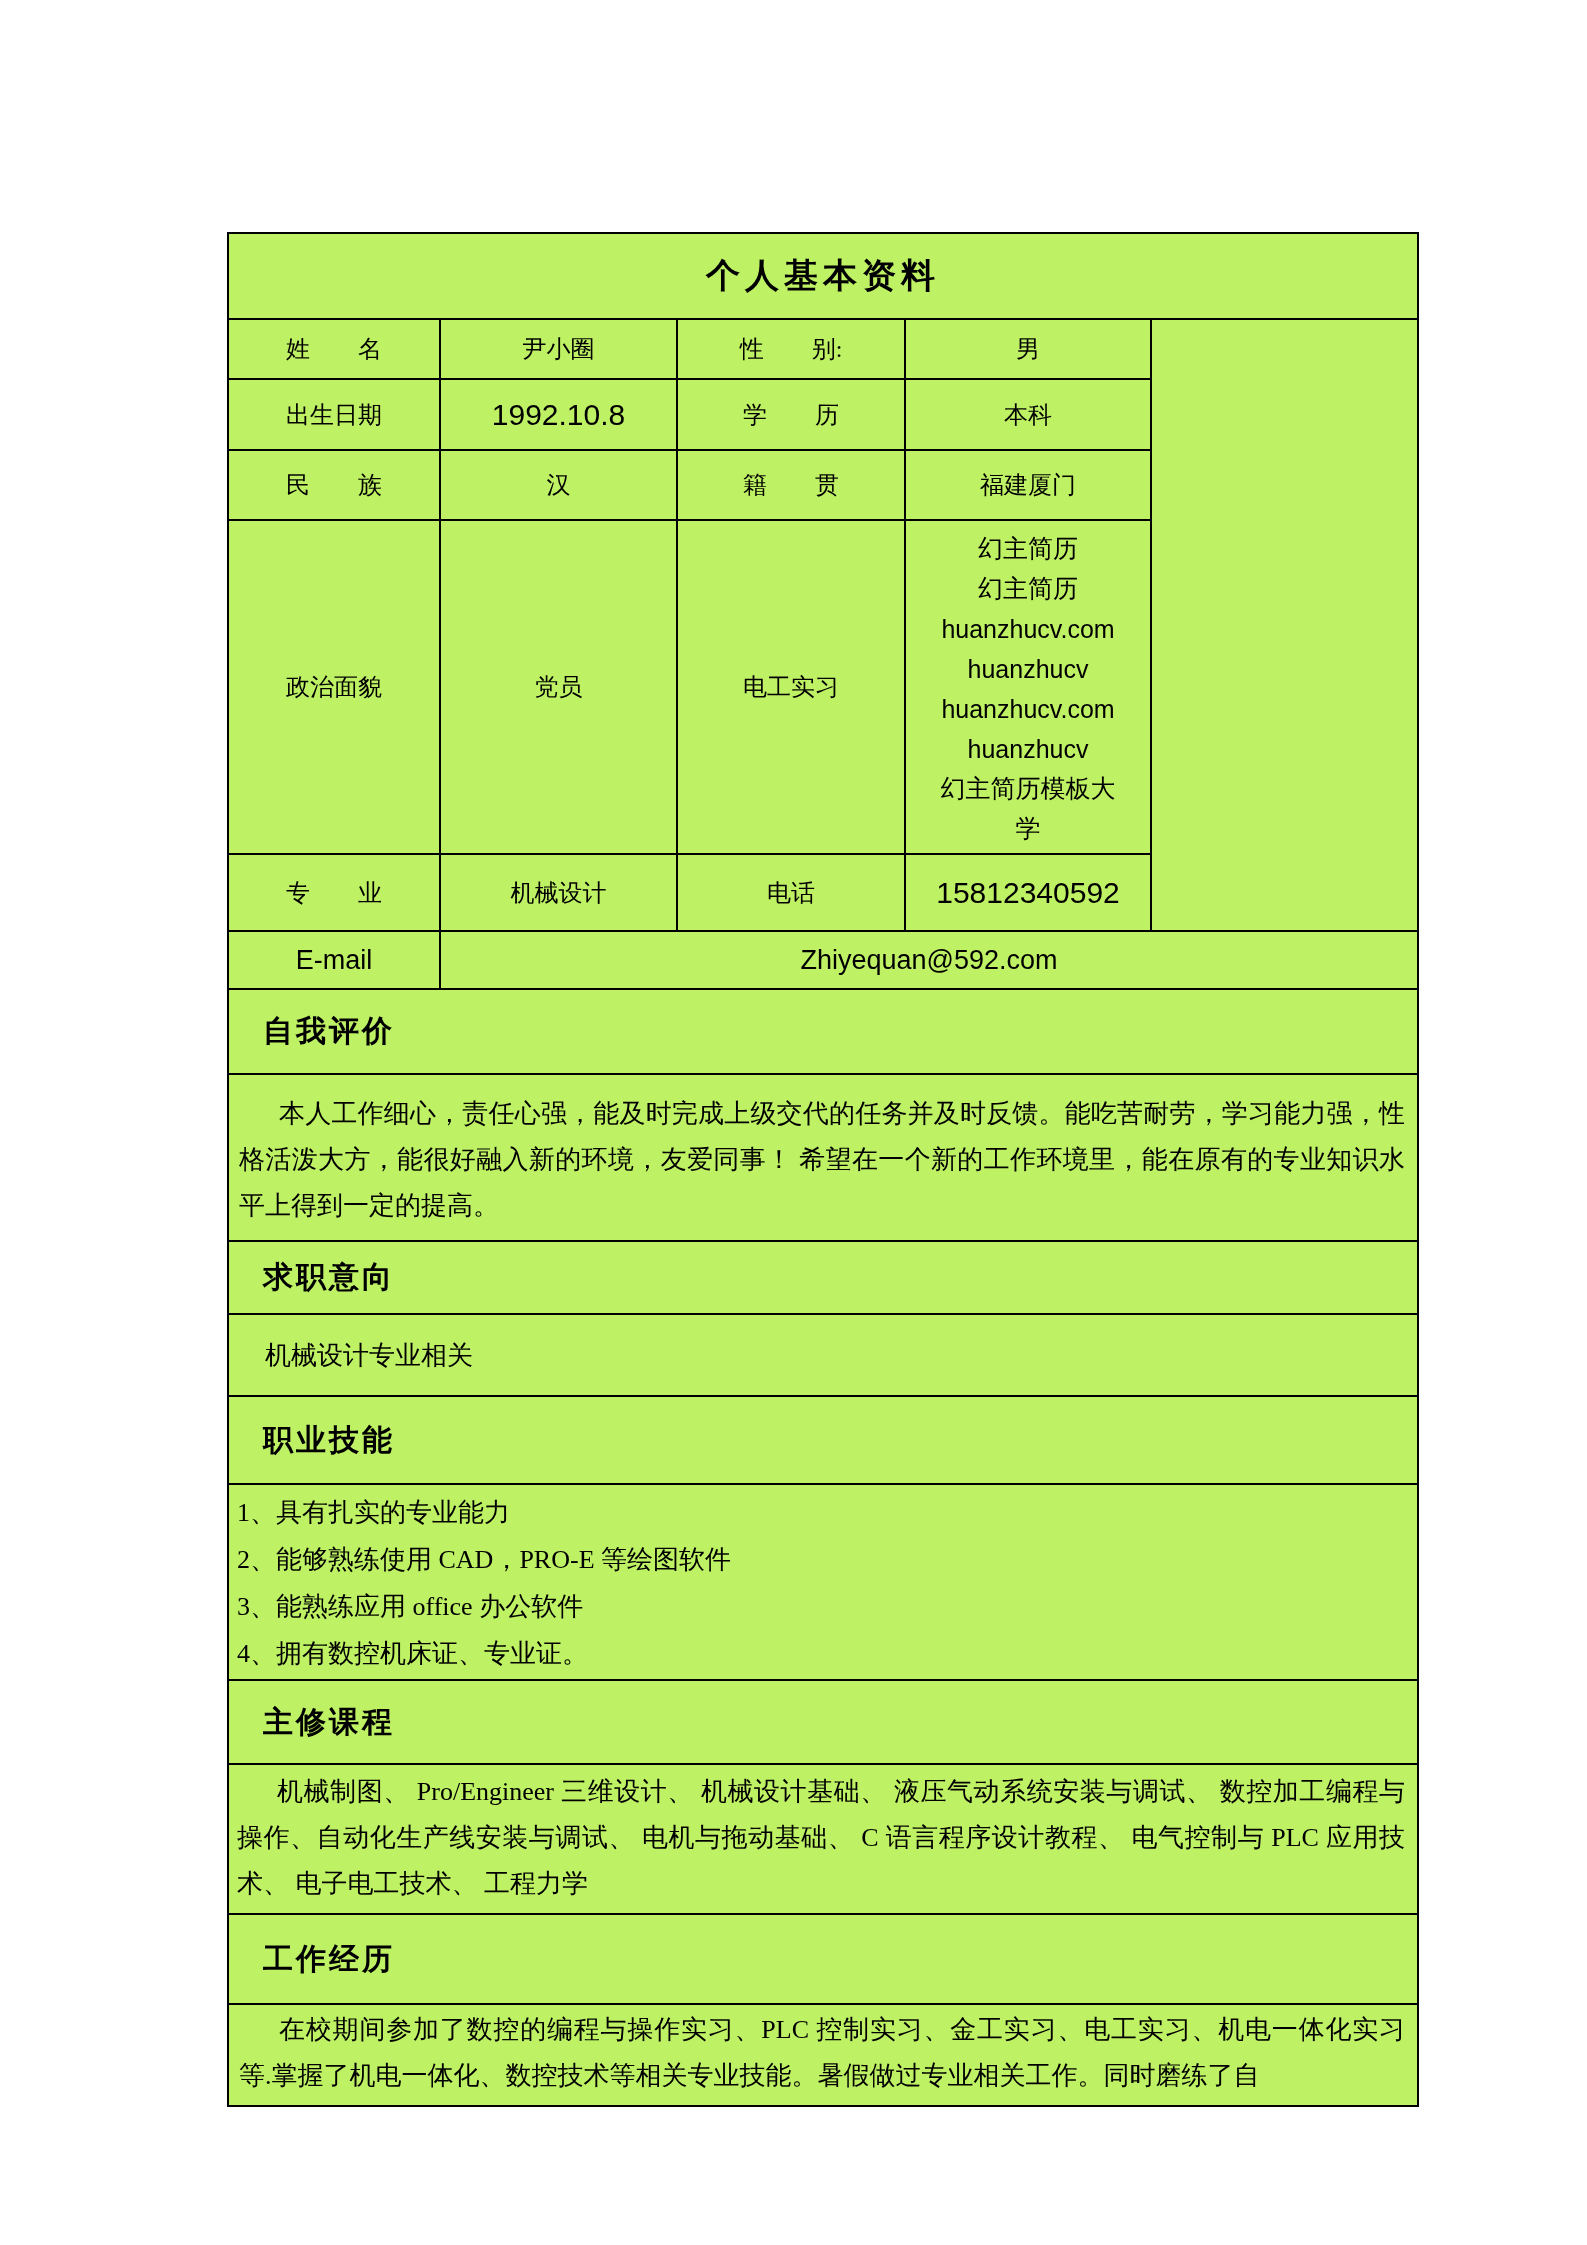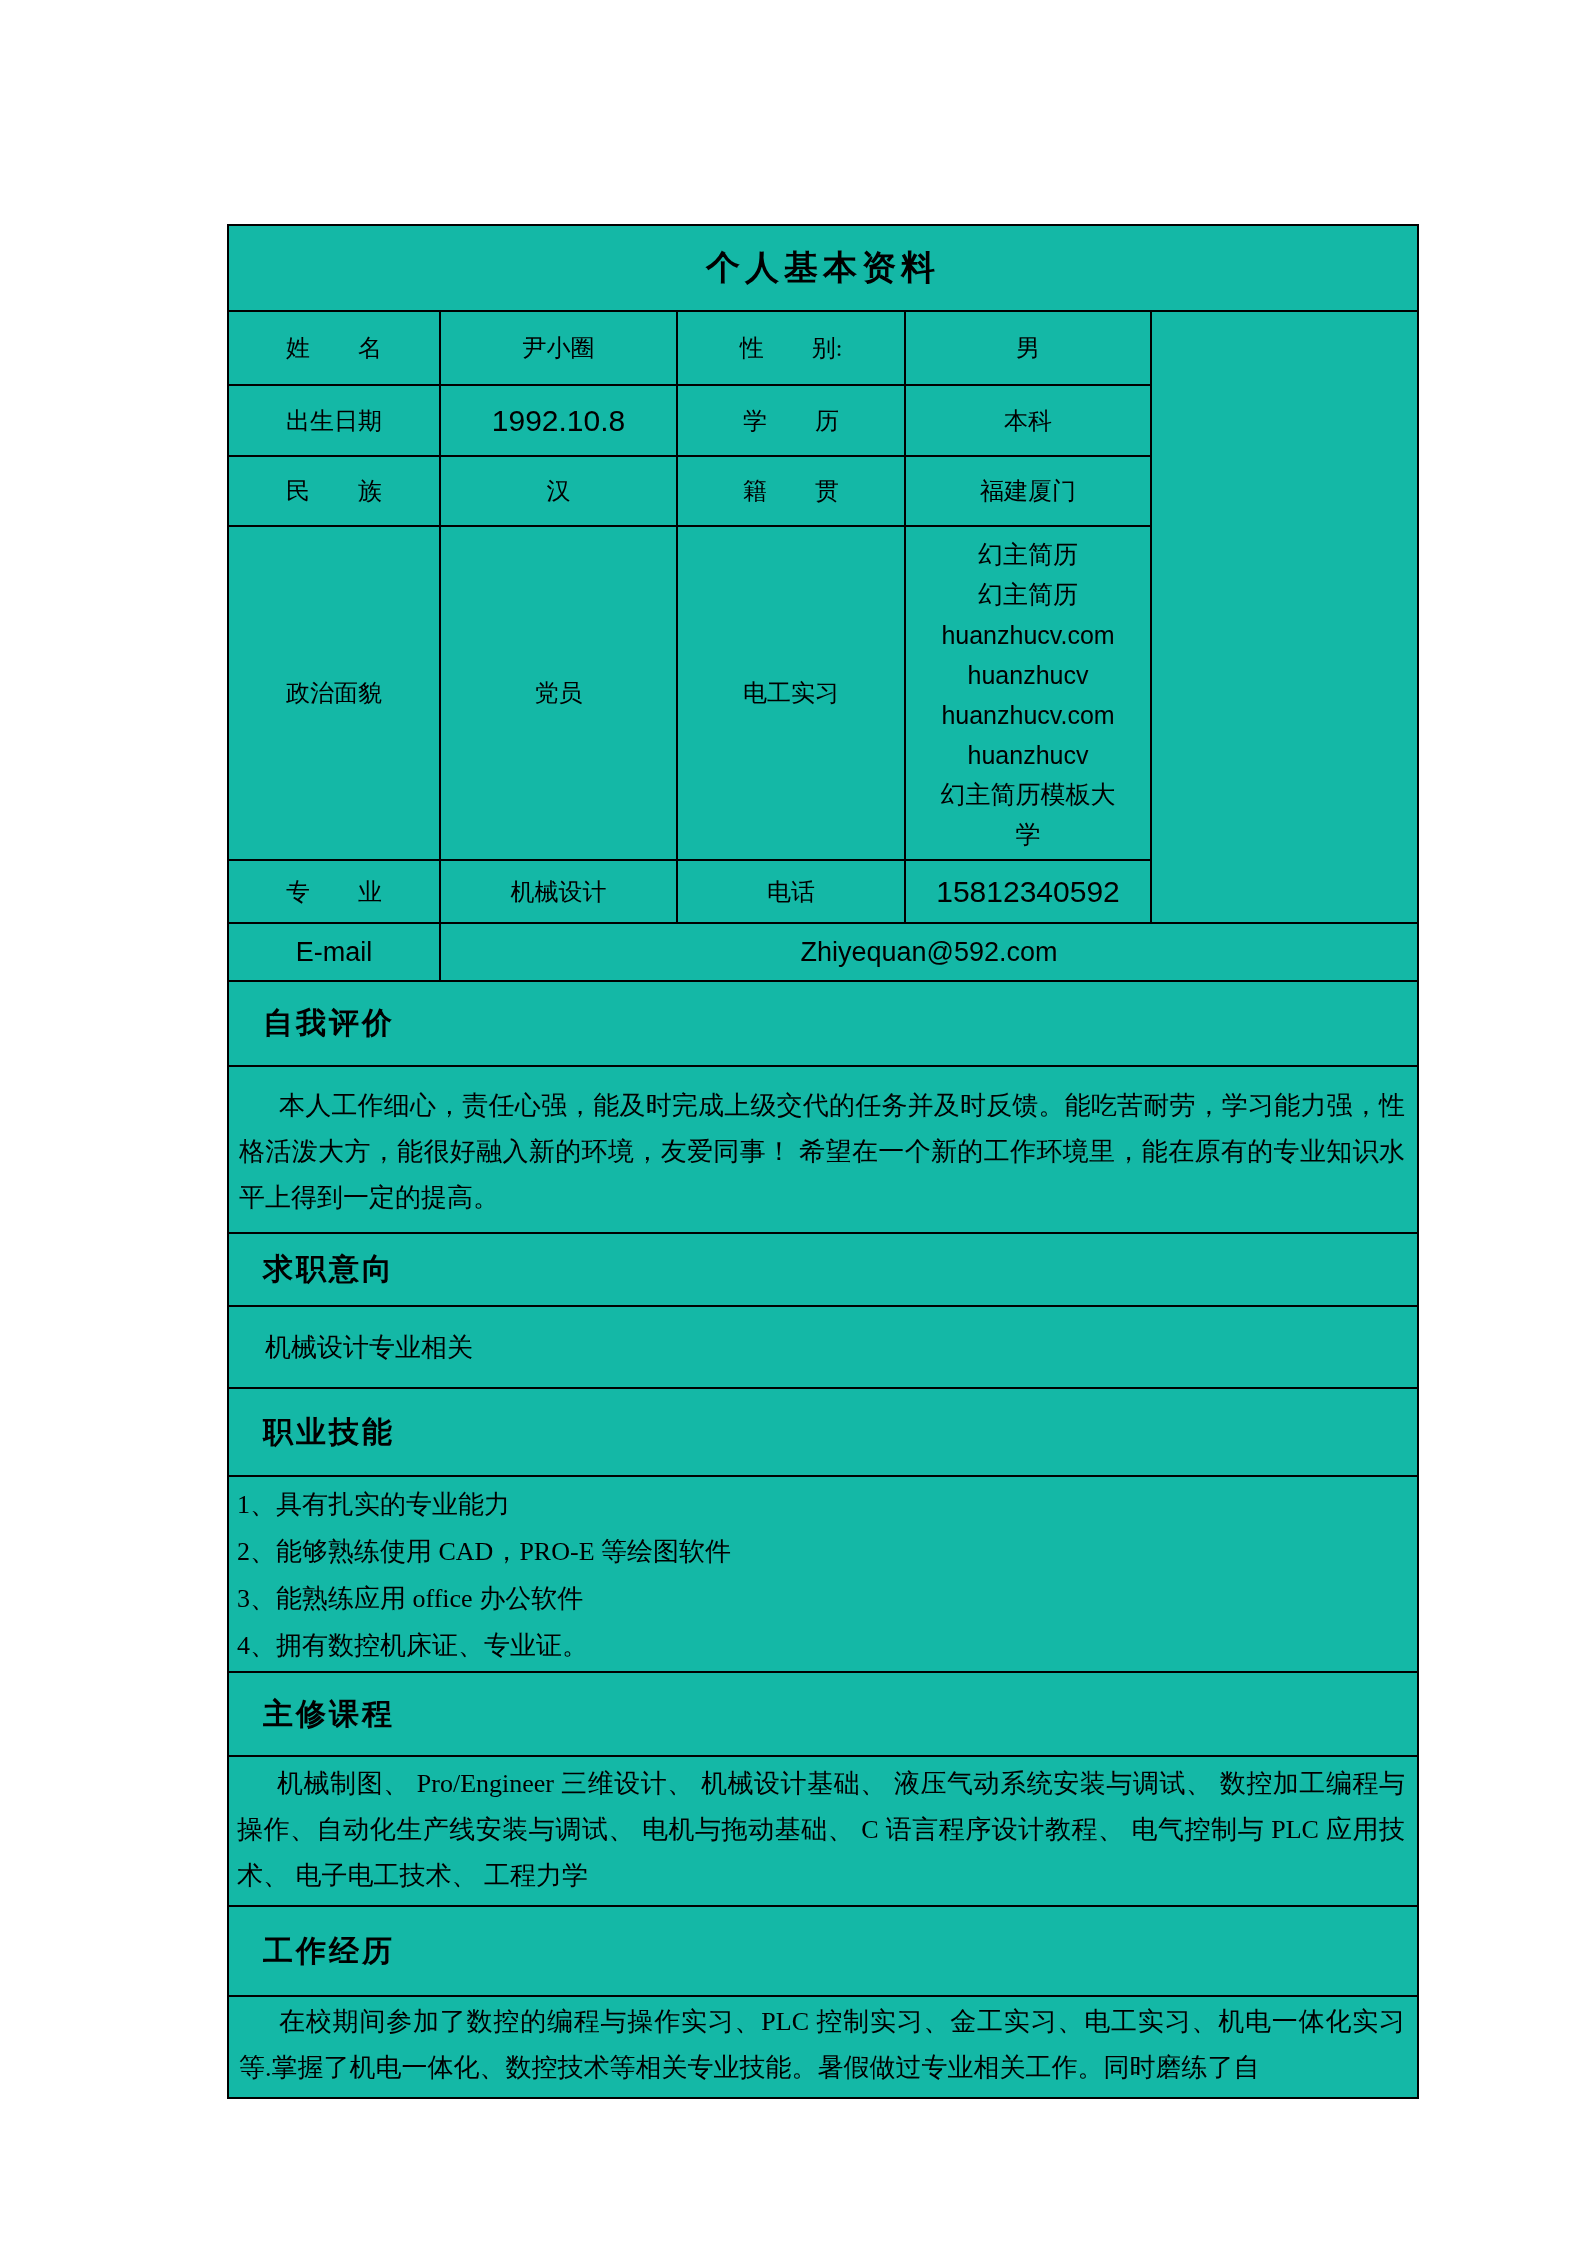--- a/index.html
+++ b/index.html
@@ -2,38 +2,38 @@
 <html><head>
 <meta charset="utf-8">
 <style>
   * { margin:0; padding:0; box-sizing:border-box; }
   html,body { background:#ffffff; }
   body {
     width:1587px; height:2245px; position:relative;
     font-family:"Liberation Serif", serif; color:#000;
   }
   .rtable {
-    position:absolute; left:227px; top:224px; width:1192px;
-    border:2px solid #000; background:#14b8a6;
+    position:absolute; left:227px; top:232px; width:1192px;
+    border:2px solid #000; background:#bef264;
   }
   .row { border-bottom:2px solid #000; }
   .row.last { border-bottom:none; }
 
   
   .title-row {
     height:86px; display:flex; align-items:center; justify-content:center;
     font-size:34px; font-weight:bold; letter-spacing:5px;
   }
 
   
   .info-wrap { height:612px; display:flex; }
   .info-left { width:921px; display:flex; flex-direction:column; }
   .irow { display:flex; border-bottom:2px solid #000; }
   .irow.ilast { border-bottom:none; }
-  .h74{height:74px;} .h71{height:71px;} .h70{height:70px;} .h334{height:334px;} .hlast{flex:1;}
+  .h74{height:60px;} .h71{height:71px;} .h70{height:70px;} .h334{height:334px;} .hlast{flex:1;}
   .cell {
     display:flex; align-items:center; justify-content:center;
     border-right:2px solid #000; text-align:center;
   }
   .c1{width:212px;} .c2{width:237px;} .c3{width:228px;} .c4{flex:1; border-right:none;}
   .lab, .val-cn { font-size:24px; }
   .val-num { font-family:"Liberation Sans", sans-serif; font-size:30px; }
   .photo-cell { width:267px; border-left:2px solid #000; }
 
   

